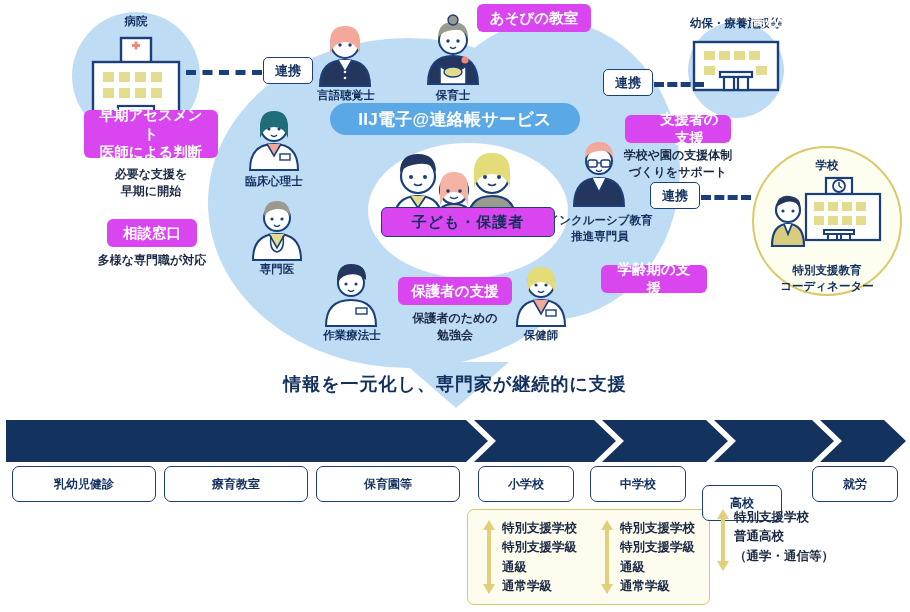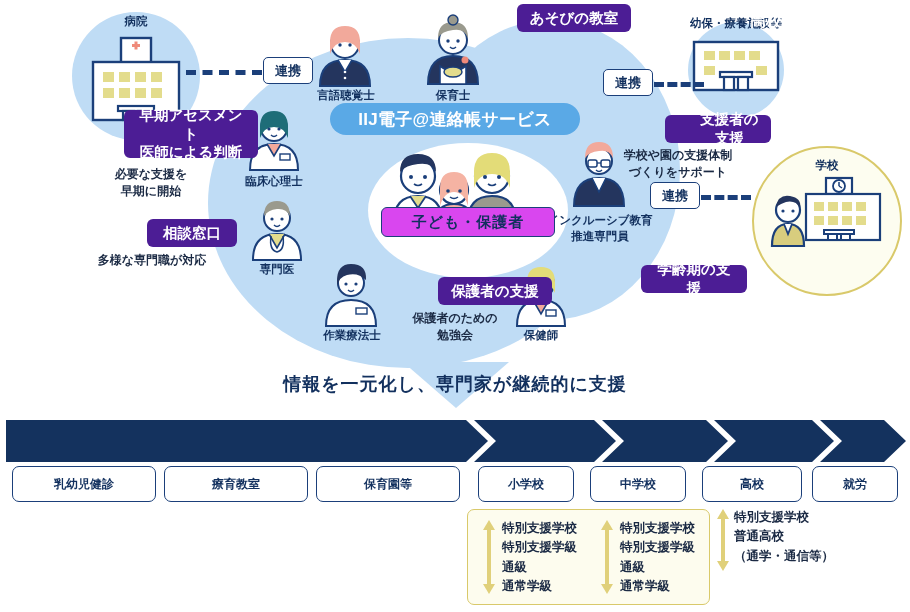--- a/index.html
+++ b/index.html
@@ -60,33 +60,32 @@
     font-size: 12px;
     color: #1b2a44;
     text-align: center;
     line-height: 1.45;
     font-weight: bold;
     z-index: 6;
   }
 
   
   .badge {
-    background: #4c1d95;
+    background: #d946ef;
     color: #ffffff;
     font-weight: bold;
     border-radius: 6px;
     text-align: center;
     display: flex;
     align-items: center;
     justify-content: center;
     line-height: 1.3;
     z-index: 7;
     padding: 4px 10px;
     white-space: pre-line;
-    margin-left: 40px;
   }
 
   
   .chip {
     background: #ffffff;
     border: 1.6px solid #1b3f7a;
     border-radius: 5px;
     color: #12305e;
     font-weight: bold;
     font-size: 13px;
@@ -296,20 +295,22 @@
       <rect x="71" y="58" width="9" height="6" fill="#fff" stroke="#1b3f7a" stroke-width="2"></rect>
 
       <path d="M2 70 Q2 48 18 48 Q34 48 34 70 Z" fill="#d8cd7e" stroke="#1b3f7a" stroke-width="2.2"></path>
       <path d="M14 48 L18 58 L22 48" fill="#fff" stroke="#1b3f7a" stroke-width="1.8"></path>
       <circle cx="18" cy="34" r="12" fill="#fff" stroke="#1b3f7a" stroke-width="2.2"></circle>
       <path d="M6 31 Q8 18 20 20 Q32 22 30 32 Q26 24 16 26 Q10 28 6 31 Z" fill="#24355e"></path>
       <circle cx="13" cy="35" r="1.6" fill="#1b3f7a"></circle>
         <circle cx="23" cy="35" r="1.6" fill="#1b3f7a"></circle>
     </svg>
   </div>
+  <div class="abs lbl" style="left:752px; top:262px; width:150px; line-height:1.4;"><span style="white-space:pre-line;">特別支援教育
+コーディネーター</span></div>
   <div class="abs chip" style="left:650px; top:182px; width:50px; height:27px;">連携</div>
   <div class="abs dash" style="left:701px; top:195px; width:50px;"></div>
 
   <div class="abs service-banner" style="left:330px; top:103px; width:250px; height:32px;">IIJ電子@連絡帳サービス</div>
 
   <div class="abs family-ellipse"></div>
   <div class="abs icon-wrap" style="left:392px; top:148px;">
     <svg width="152" height="76" viewBox="0 0 152 76">
 
       <path d="M2 74 Q2 48 26 48 Q50 48 50 74 Z" fill="#fff" stroke="#1b3f7a" stroke-width="2.2"></path>
@@ -477,21 +478,21 @@
   <div class="abs chev-label" style="left:478px; width:126px;">小学生</div>
   <div class="abs chev-label" style="left:606px; width:114px;">中学生</div>
   <div class="abs chev-label" style="left:720px; width:108px;">高校生</div>
   <div class="abs chev-label" style="left:826px; width:80px;">社会人</div>
 
   <div class="abs stage-box" style="left:12px; width:144px;">乳幼児健診</div>
   <div class="abs stage-box" style="left:164px; width:144px;">療育教室</div>
   <div class="abs stage-box" style="left:316px; width:144px;">保育園等</div>
   <div class="abs stage-box" style="left:478px; width:96px;">小学校</div>
   <div class="abs stage-box" style="left:590px; width:96px;">中学校</div>
-  <div class="abs stage-box" style="left:702px; width:100px;">高校</div>
+  <div class="abs stage-box" style="left:702px; width:80px;margin-top:19px;">高校</div>
   <div class="abs stage-box" style="left:812px; width:86px;">就労</div>
 
   <div class="abs opt-panel"></div>
 
   <svg class="vert-arrow" style="left:482px; top:520px;" width="14" height="74">
     <line x1="7" y1="8" x2="7" y2="66" stroke="#e0d07a" stroke-width="4"></line>
     <polygon points="7,0 13,10 1,10" fill="#e0d07a"></polygon>
     <polygon points="7,74 13,64 1,64" fill="#e0d07a"></polygon>
   </svg>
   <div class="abs opt-col" style="left:502px; top:519px; width:96px;"><span style="white-space:pre-line;">特別支援学校

